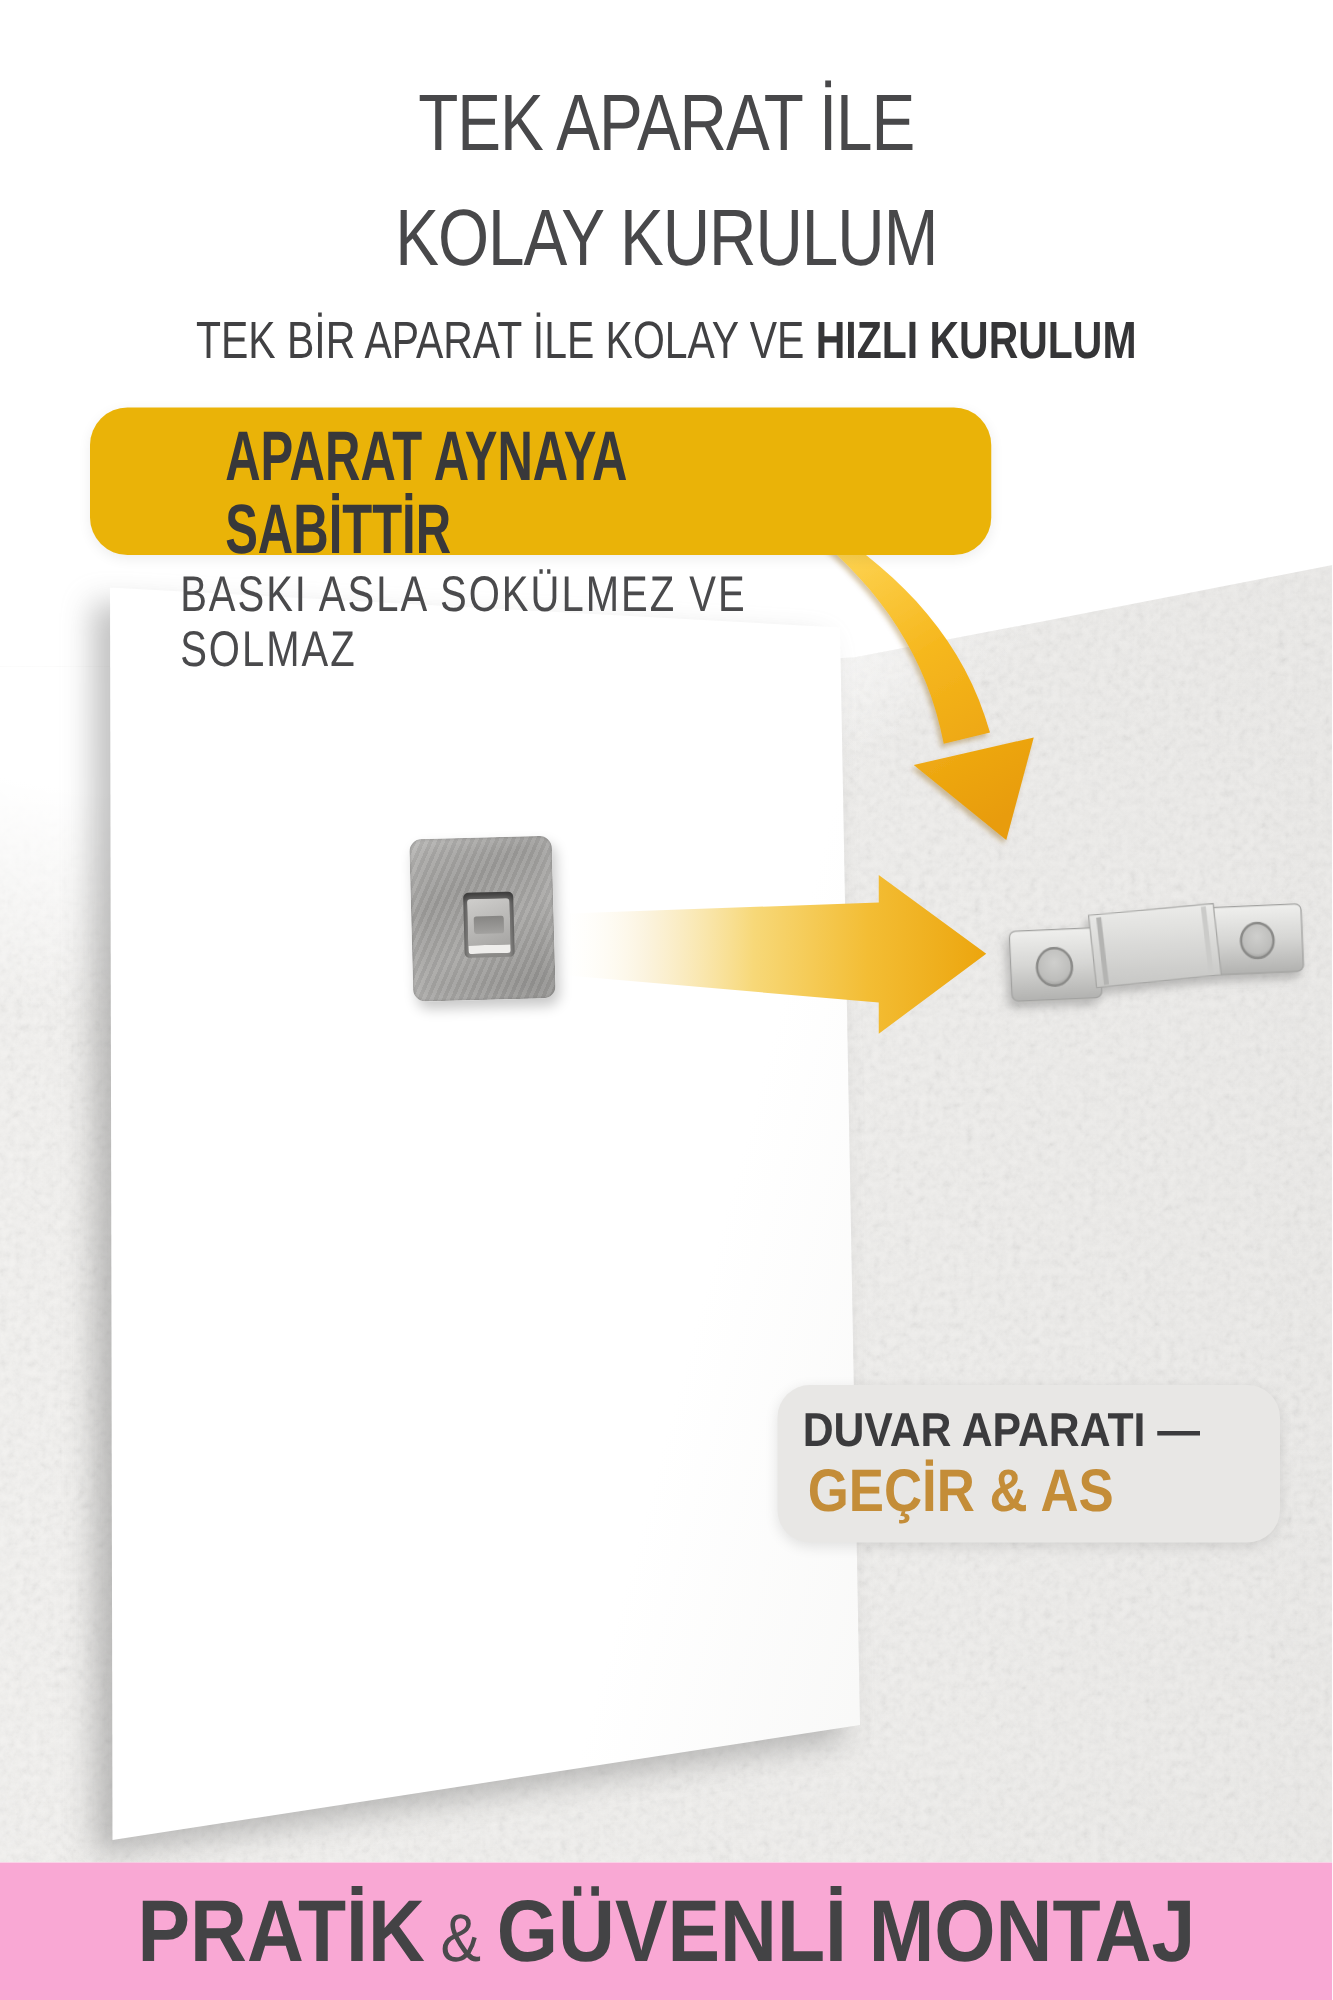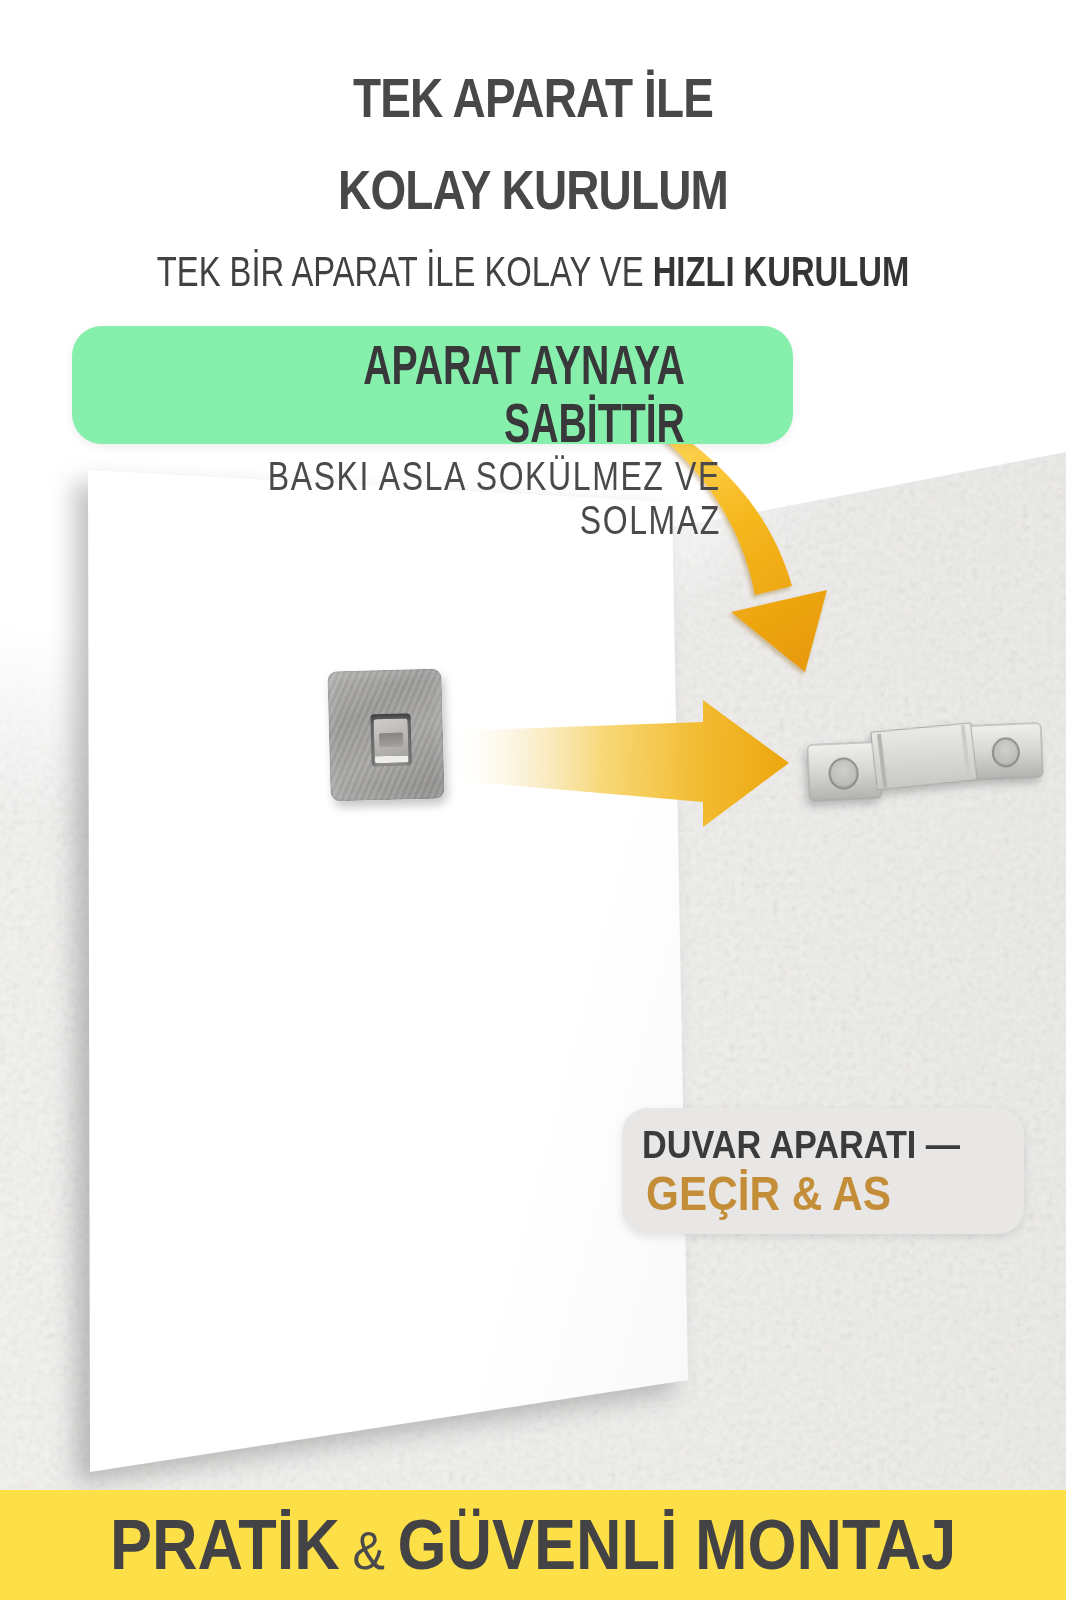--- a/index.html
+++ b/index.html
@@ -4,34 +4,34 @@
 <style>
   html,body{margin:0;padding:0;background:#ffffff;}
   .page{
     position:relative;width:1066px;height:1600px;overflow:hidden;
     background:#ffffff;font-family:"Liberation Sans",sans-serif;
     -webkit-font-smoothing:antialiased;
   }
   
   .title{
     position:absolute;left:0;top:52px;width:1066px;text-align:center;
-    color:#48484a;font-weight:bold;line-height:92px;font-size:56px;
+    color:#48484a;font-weight:normal;line-height:92px;font-size:64px;
     letter-spacing:-1px;margin:0;
   }
   .title .tline{display:block;transform:scaleX(.82);transform-origin:50% 50%;}
   .subtitle{
     position:absolute;left:0;top:248px;width:1066px;text-align:center;
     font-size:42px;color:#414143;transform:scaleX(.78);transform-origin:50% 50%;
   }
   .subtitle .sub-bold{font-weight:bold;color:#353537;}
   
   .badge1{
     position:absolute;left:72px;top:326px;width:721px;height:118px;
-    background:#86efac;border-radius:30px;box-shadow:0 3px 10px rgba(0,0,0,.07);
-    text-align:right;padding-top:10px;box-sizing:border-box;
+    background:#eab308;border-radius:30px;box-shadow:0 3px 10px rgba(0,0,0,.07);
+    text-align:left;padding-top:10px;box-sizing:border-box;
   }
   .badge1-title{
     font-size:56px;font-weight:bold;color:#38383a;
     transform:scaleX(.70);transform-origin:50% 50%;line-height:58px;
   }
   .badge1-sub{
     font-size:40px;color:#4a4a4c;letter-spacing:2px;
     transform:scaleX(.80);transform-origin:50% 50%;line-height:44px;margin-top:2px;
   }
   .badge2{
@@ -89,21 +89,21 @@
   }
   .hook-slot{
     position:absolute;left:5px;top:14px;width:24px;height:14px;
     background:linear-gradient(#868583,#a2a19f);border-radius:2px;
   }
   
   .overlay{position:absolute;left:0;top:0;width:1066px;height:1600px;pointer-events:none;}
   
   .footer{
     position:absolute;left:0;top:1490px;width:1066px;height:110px;
-    background:#fde047;display:flex;align-items:center;justify-content:center;
+    background:#f9a8d4;display:flex;align-items:center;justify-content:center;
   }
   .footer-text{
     font-size:70px;font-weight:bold;color:#434345;white-space:nowrap;
     transform:scaleX(.90);transform-origin:50% 50%;
   }
   .footer-text .amp{font-size:54px;font-weight:normal;margin:0 14px;color:#4a4a4c;}
 </style>
 </head>
 <body>
 

